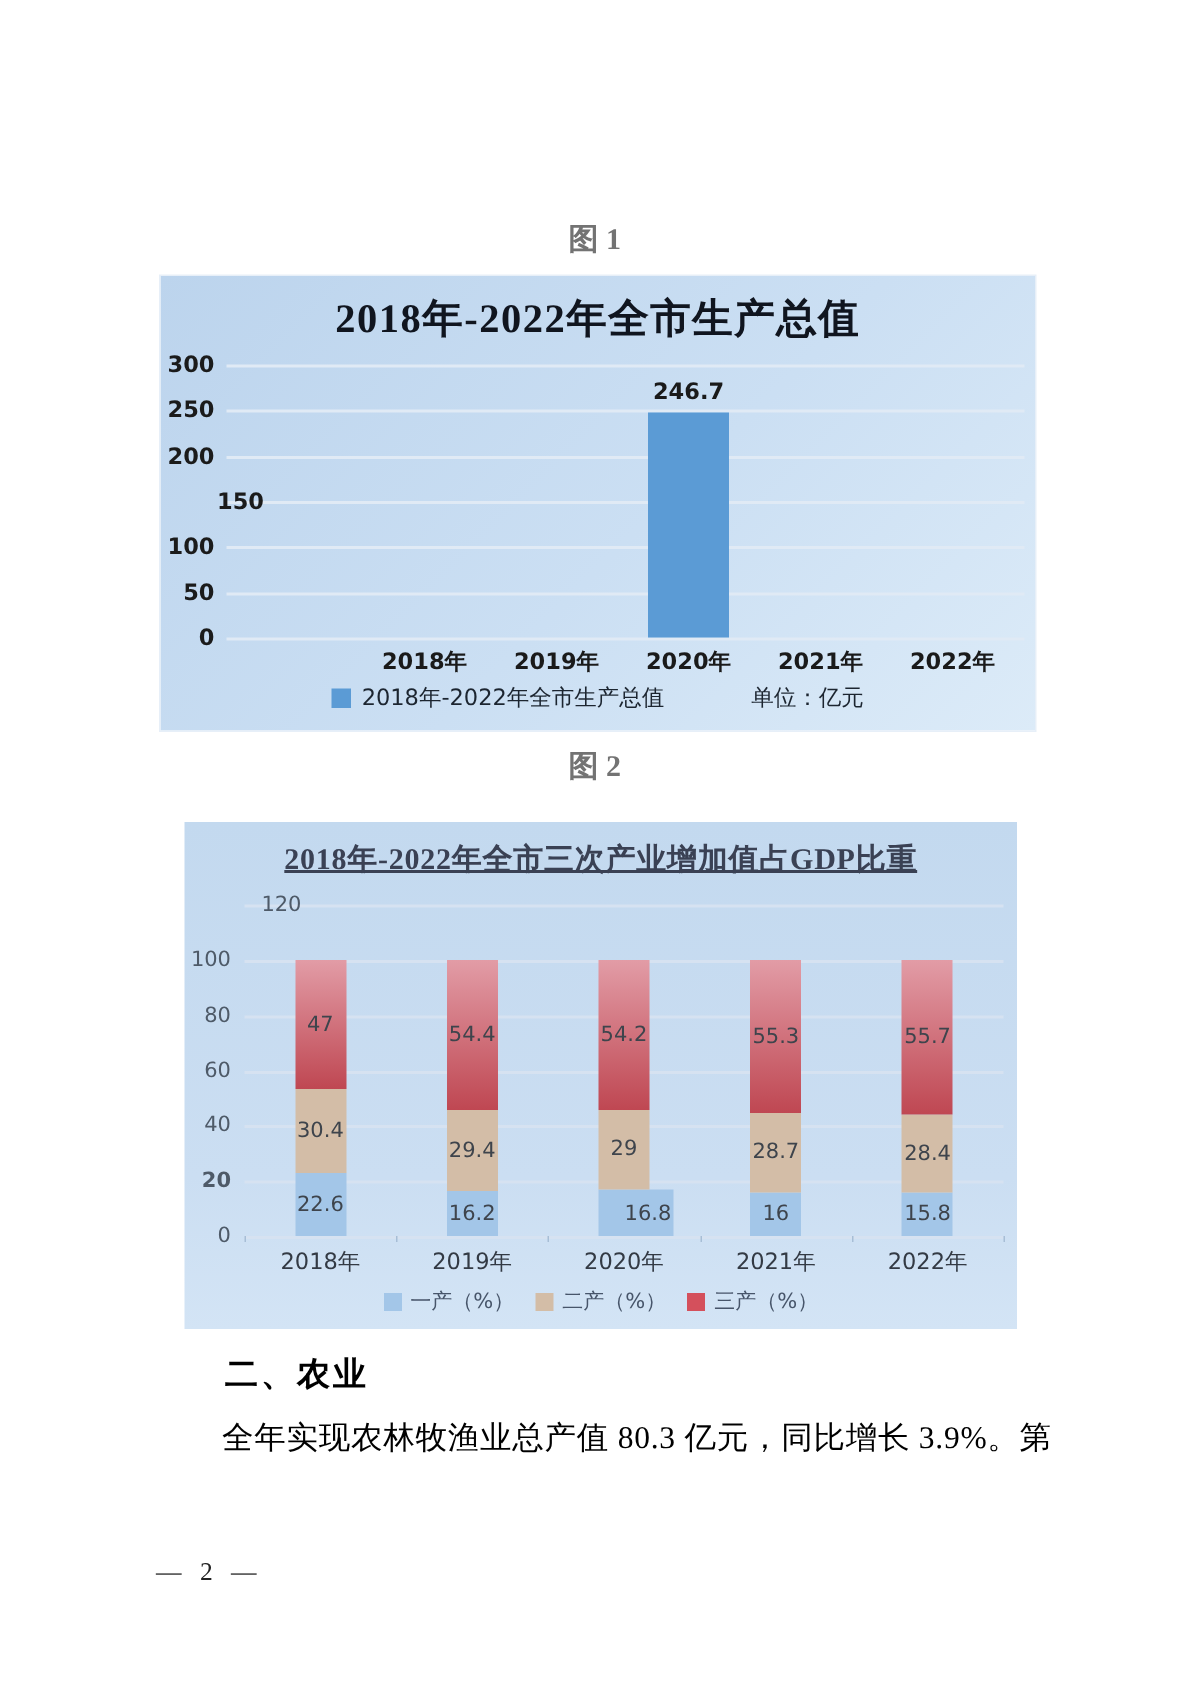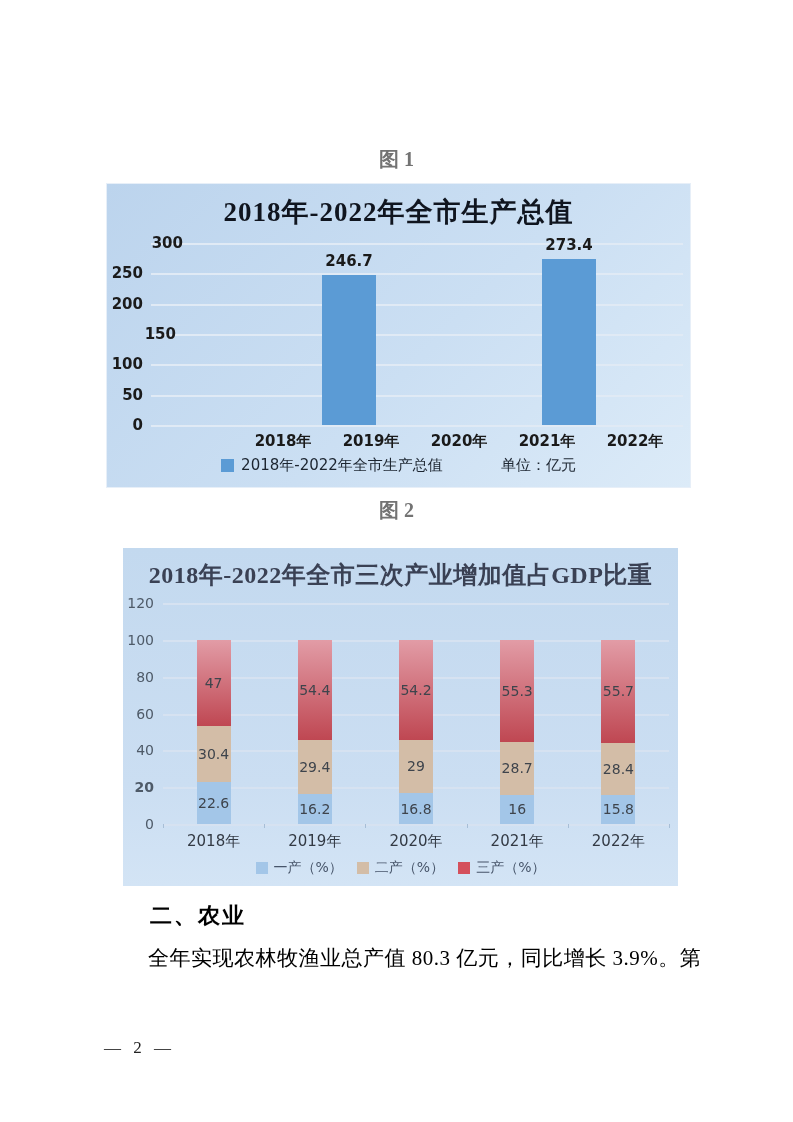--- a/index.html
+++ b/index.html
@@ -16,21 +16,21 @@
   .chart{position:absolute;box-sizing:border-box;}
   #chart1{left:106px;top:183px;width:585px;height:305px;
           background:linear-gradient(135deg,#bcd4ed 0%,#cbdff3 55%,#dcebf8 100%);
           border:1px solid #e7eff8;}
   #chart2{left:123px;top:548px;width:555px;height:338px;
           background:linear-gradient(to bottom,#c3d9ef 0%,#cbdef2 70%,#d3e4f5 100%);}
 
   .chart-title{position:absolute;left:0;right:0;text-align:center;font-weight:bold;
                font-family:"Liberation Serif",serif;}
   #chart1 .chart-title{top:10px;font-size:27px;color:#10151f;letter-spacing:1px;}
-  #chart2 .chart-title{top:11px;font-size:24px;color:#3a4154;letter-spacing:.5px;}
+  #chart2 .chart-title{top:11px;font-size:20px;color:#3a4154;letter-spacing:.5px;text-decoration:underline;}
 
   .plot{position:absolute;}
   #chart1-plot{left:44px;top:59px;width:532px;height:182px;}
   #chart2-plot{left:40px;top:55px;width:506px;height:221px;}
 
   .gridline{position:absolute;left:0;right:0;height:2px;}
   .c1 .gridline{background:#e0eaf5;}
   .c2 .gridline{background:#d6e2f1;}
 
   .ytick{position:absolute;text-align:right;}
@@ -89,29 +89,25 @@
         <div class="ytick" style="top: calc(83.3333% - 9px);">50</div>
         <div class="gridline" style="top: 66.6667%;"></div>
         <div class="ytick" style="top: calc(66.6667% - 9px);">100</div>
         <div class="gridline" style="top: 50%;"></div>
         <div class="ytick" style="top: calc(50% - 9px); padding-left: 33px;">150</div>
         <div class="gridline" style="top: 33.3333%;"></div>
         <div class="ytick" style="top: calc(33.3333% - 9px);">200</div>
         <div class="gridline" style="top: 16.6667%;"></div>
         <div class="ytick" style="top: calc(16.6667% - 9px);">250</div>
         <div class="gridline" style="top: 0%;"></div>
-        <div class="ytick" style="top: calc(0% - 9px); padding-left: 40px;">300</div>
+        <div class="ytick" style="top: calc(0% - 9px);">300</div>
         <div class="bar-area">
           <div class="slot">
             <div class="bar" style="height: 82.2333%; background: rgb(91, 155, 213);"></div>
             <div class="bval" style="bottom: calc(82.2333% + 5px);">246.7</div>
-          </div>
-          <div class="slot">
-            <div class="bar" style="height: 91.1333%; background: rgb(91, 155, 213);"></div>
-            <div class="bval" style="bottom: calc(91.1333% + 5px);">273.4</div>
           </div>
         </div>
       </div>
     <div class="xlabels c1x" id="chart1-xlabels">
         <div class="xslot">2018年</div>
         <div class="xslot">2019年</div>
         <div class="xslot">2020年</div>
         <div class="xslot">2021年</div>
         <div class="xslot">2022年</div>
       </div>
@@ -133,21 +129,21 @@
         <div class="ytick" style="top: calc(83.3333% - 8px); font-weight: bold;">20</div>
         <div class="gridline" style="top: 66.6667%;"></div>
         <div class="ytick" style="top: calc(66.6667% - 8px);">40</div>
         <div class="gridline" style="top: 50%;"></div>
         <div class="ytick" style="top: calc(50% - 8px);">60</div>
         <div class="gridline" style="top: 33.3333%;"></div>
         <div class="ytick" style="top: calc(33.3333% - 8px);">80</div>
         <div class="gridline" style="top: 16.6667%;"></div>
         <div class="ytick" style="top: calc(16.6667% - 8px);">100</div>
         <div class="gridline" style="top: 0%;"></div>
-        <div class="ytick" style="top: calc(0% - 8px);">120</div>
+        <div class="ytick" style="top: calc(0% - 8px); padding-left: 47px;">120</div>
         <div class="axtick" style="left: 0%;"></div>
         <div class="axtick" style="left: 20%;"></div>
         <div class="axtick" style="left: 40%;"></div>
         <div class="axtick" style="left: 60%;"></div>
         <div class="axtick" style="left: 80%;"></div>
         <div class="axtick" style="left: 100%;"></div>
         <div class="bar-area full">
           <div class="slot">
             <div class="stack">
               <div class="seg" style="height: 18.8333%; background: rgb(163, 198, 232);">
@@ -169,21 +165,21 @@
               <div class="seg" style="height: 24.5%; background: rgb(211, 189, 167);">
                 <div class="seglabel">29.4</div>
               </div>
               <div class="seg" style="height: 45.3333%; background: linear-gradient(rgb(226, 156, 166), rgb(191, 71, 82));">
                 <div class="seglabel">54.4</div>
               </div>
             </div>
           </div>
           <div class="slot">
             <div class="stack">
-              <div class="seg" style="height: 14%; background: rgb(163, 198, 232);">
+              <div class="seg" style="height: 14%; background: rgb(163, 198, 232); padding-left: 16px;">
                 <div class="seglabel">16.8</div>
               </div>
               <div class="seg" style="height: 24.1667%; background: rgb(211, 189, 167);">
                 <div class="seglabel">29</div>
               </div>
               <div class="seg" style="height: 45.1667%; background: linear-gradient(rgb(226, 156, 166), rgb(191, 71, 82));">
                 <div class="seglabel">54.2</div>
               </div>
             </div>
           </div>

